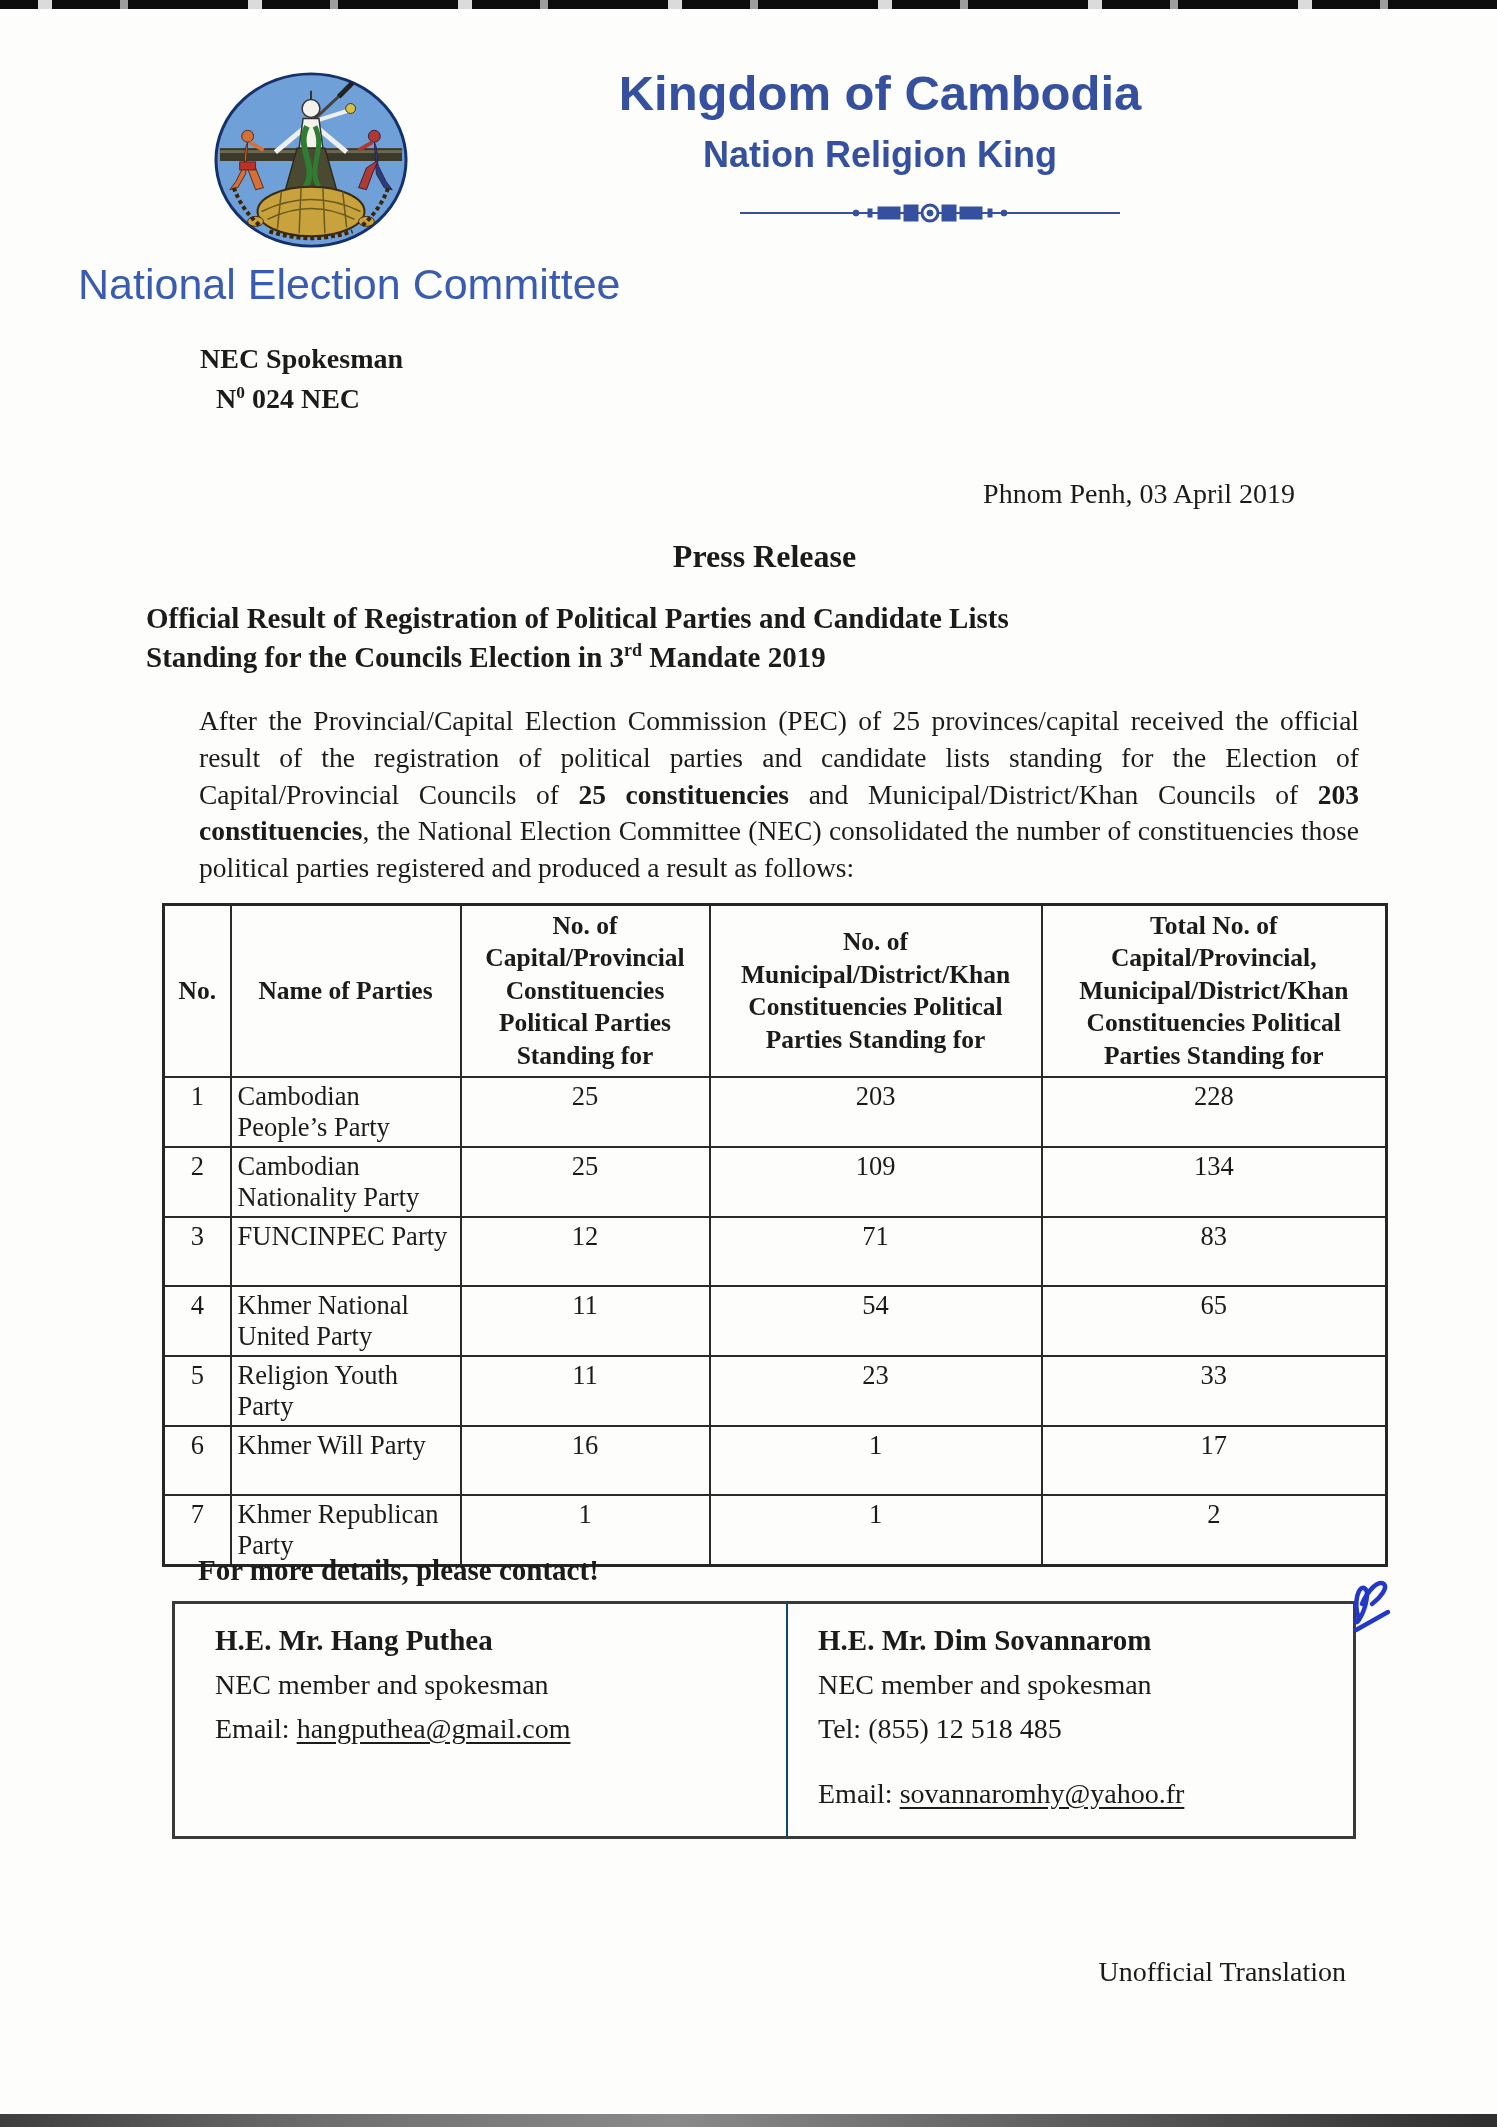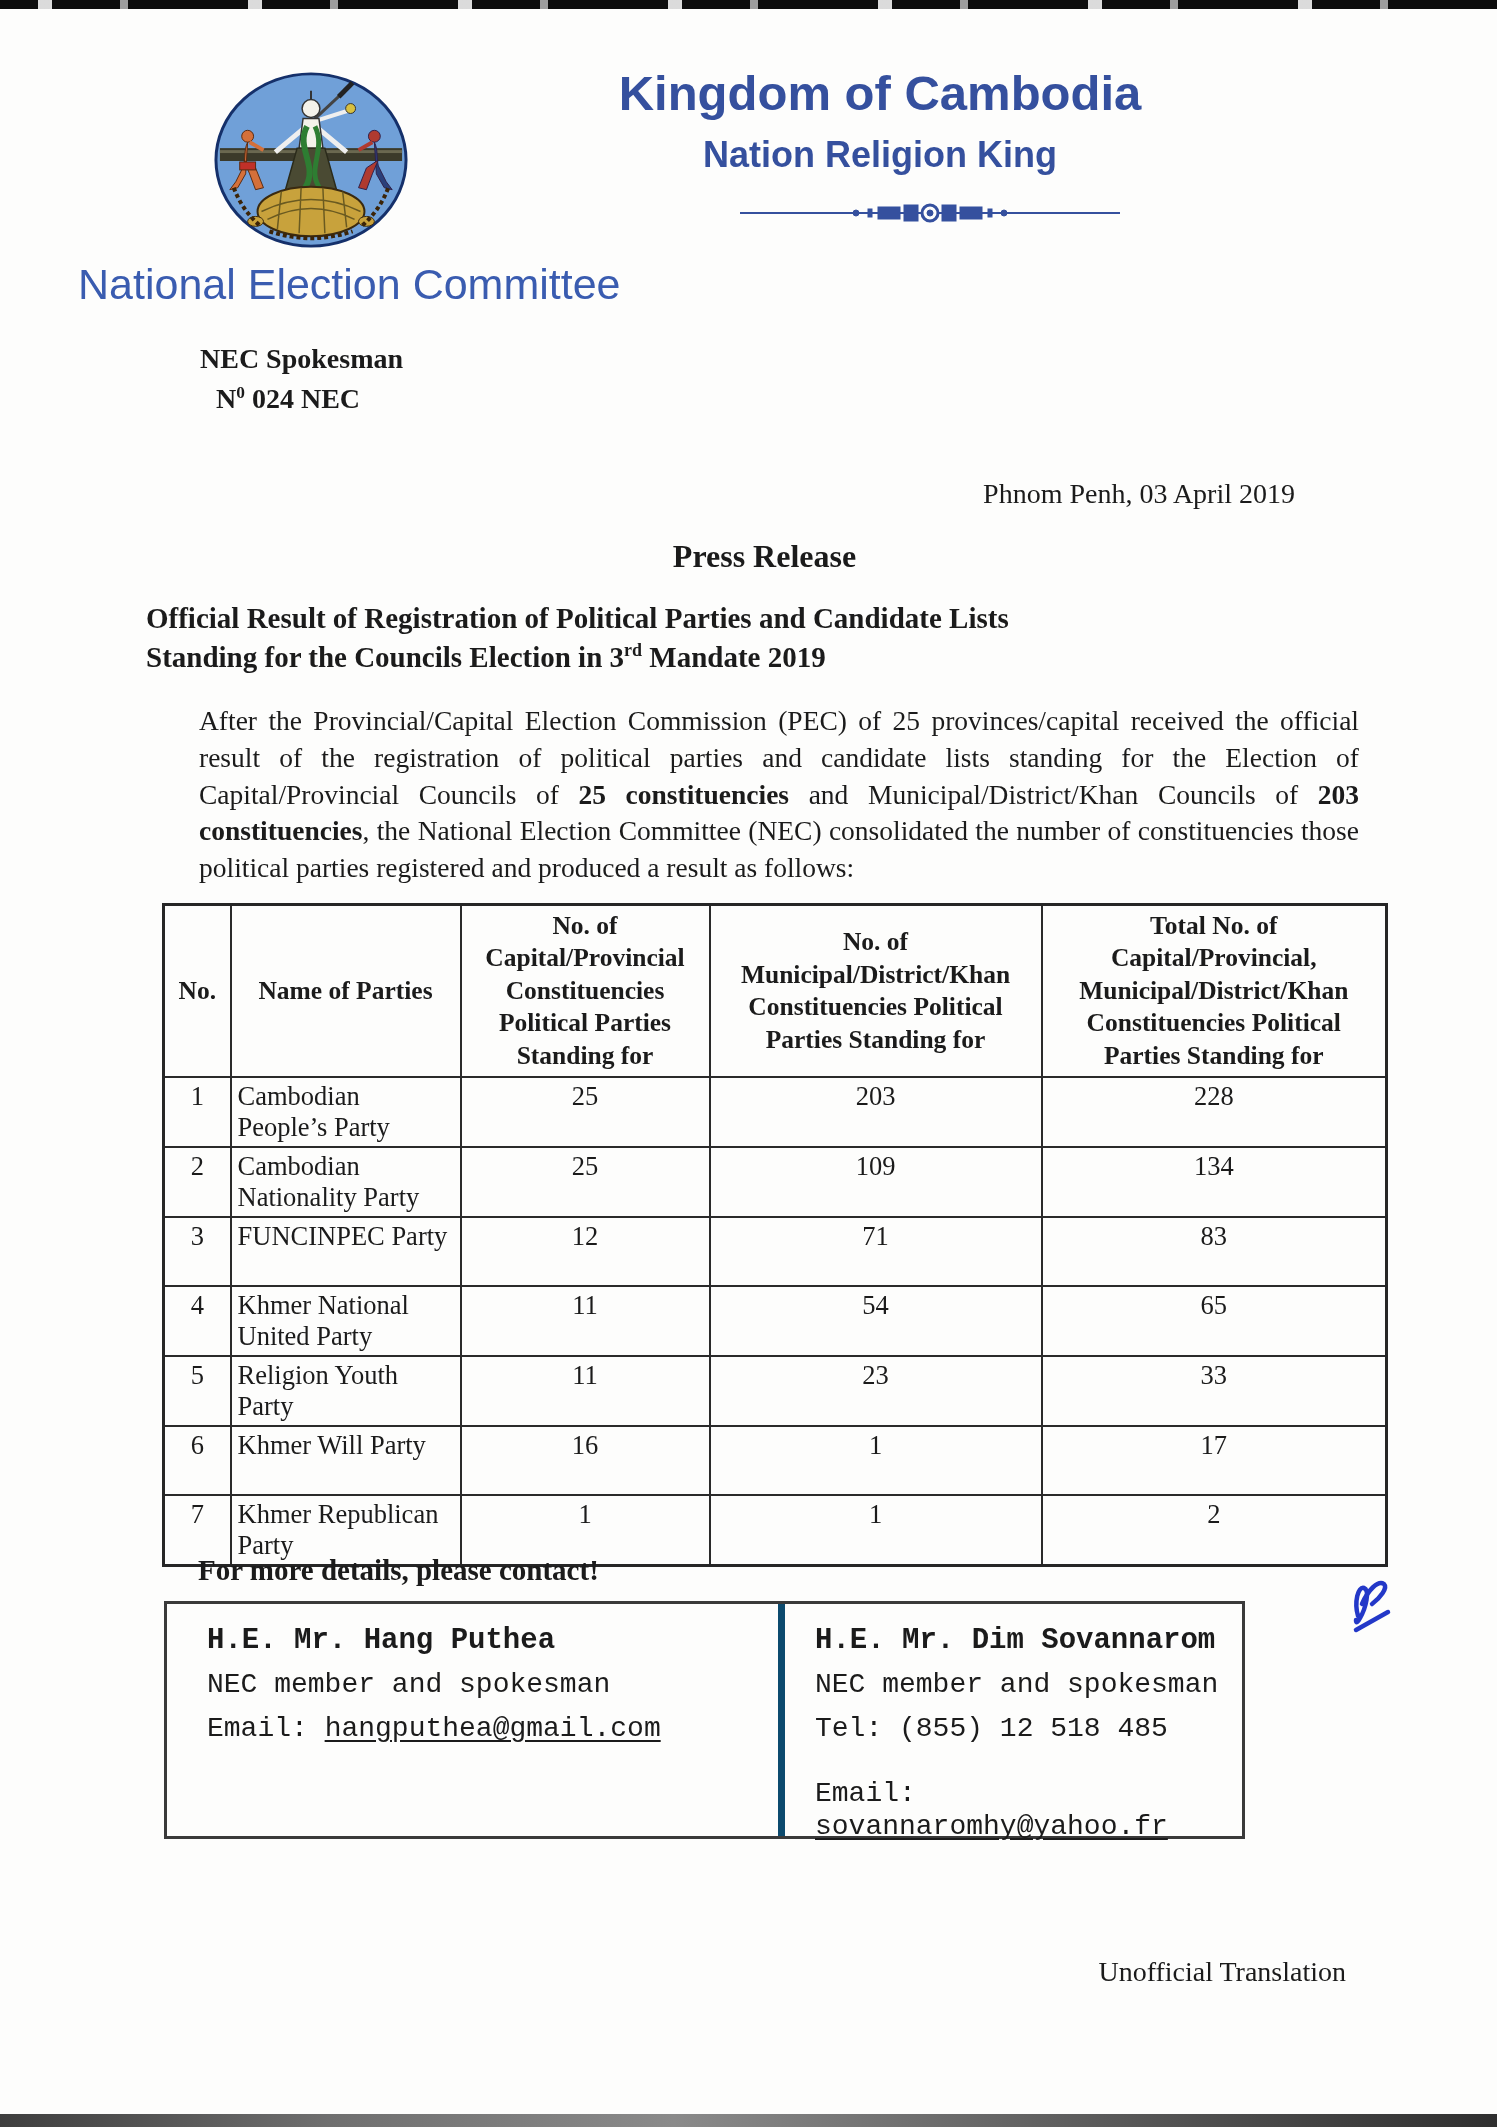--- a/index.html
+++ b/index.html
@@ -66,26 +66,26 @@
   }
   table.results td{
     font-size:26.5px;line-height:31px;vertical-align:top;
     padding:3px 6px;height:61px;
   }
   td.c{text-align:center;}
   td.name{text-align:left;padding-left:13px;}
   
   .contact-intro{left:198px;top:1554px;font-weight:bold;font-size:29px;}
   .contact-box{
-    left:164px;top:1601px;width:1081px;height:238px;
-    border:3px solid #3a3a3a;display:flex;box-sizing:border-box;font-family:Liberation Mono, monospace;
+    left:172px;top:1601px;width:1184px;height:238px;
+    border:3px solid #3a3a3a;display:flex;box-sizing:border-box;
   }
   .contact-col{box-sizing:border-box;padding:20px 10px 0 40px;font-size:28px;line-height:33px;}
   .contact-col.left{width:611px;}
-  .contact-col.right{flex:1;border-left:7px solid #0c4a6e;padding-left:30px;}
+  .contact-col.right{flex:1;border-left:2px solid #0c4a6e;padding-left:30px;}
   .contact-name{font-weight:bold;margin-bottom:11px;font-size:29px;}
   .contact-role{margin-bottom:11px;}
   .contact-tel{margin-bottom:32px;}
   .email-link{text-decoration:underline;text-underline-offset:4px;color:#1b1b1b;}
   .signature{left:1348px;top:1574px;width:52px;height:72px;}
   .footer-note{left:950px;top:1956px;width:396px;text-align:right;font-size:28px;}
 </style>
 </head>
 <body>
 

